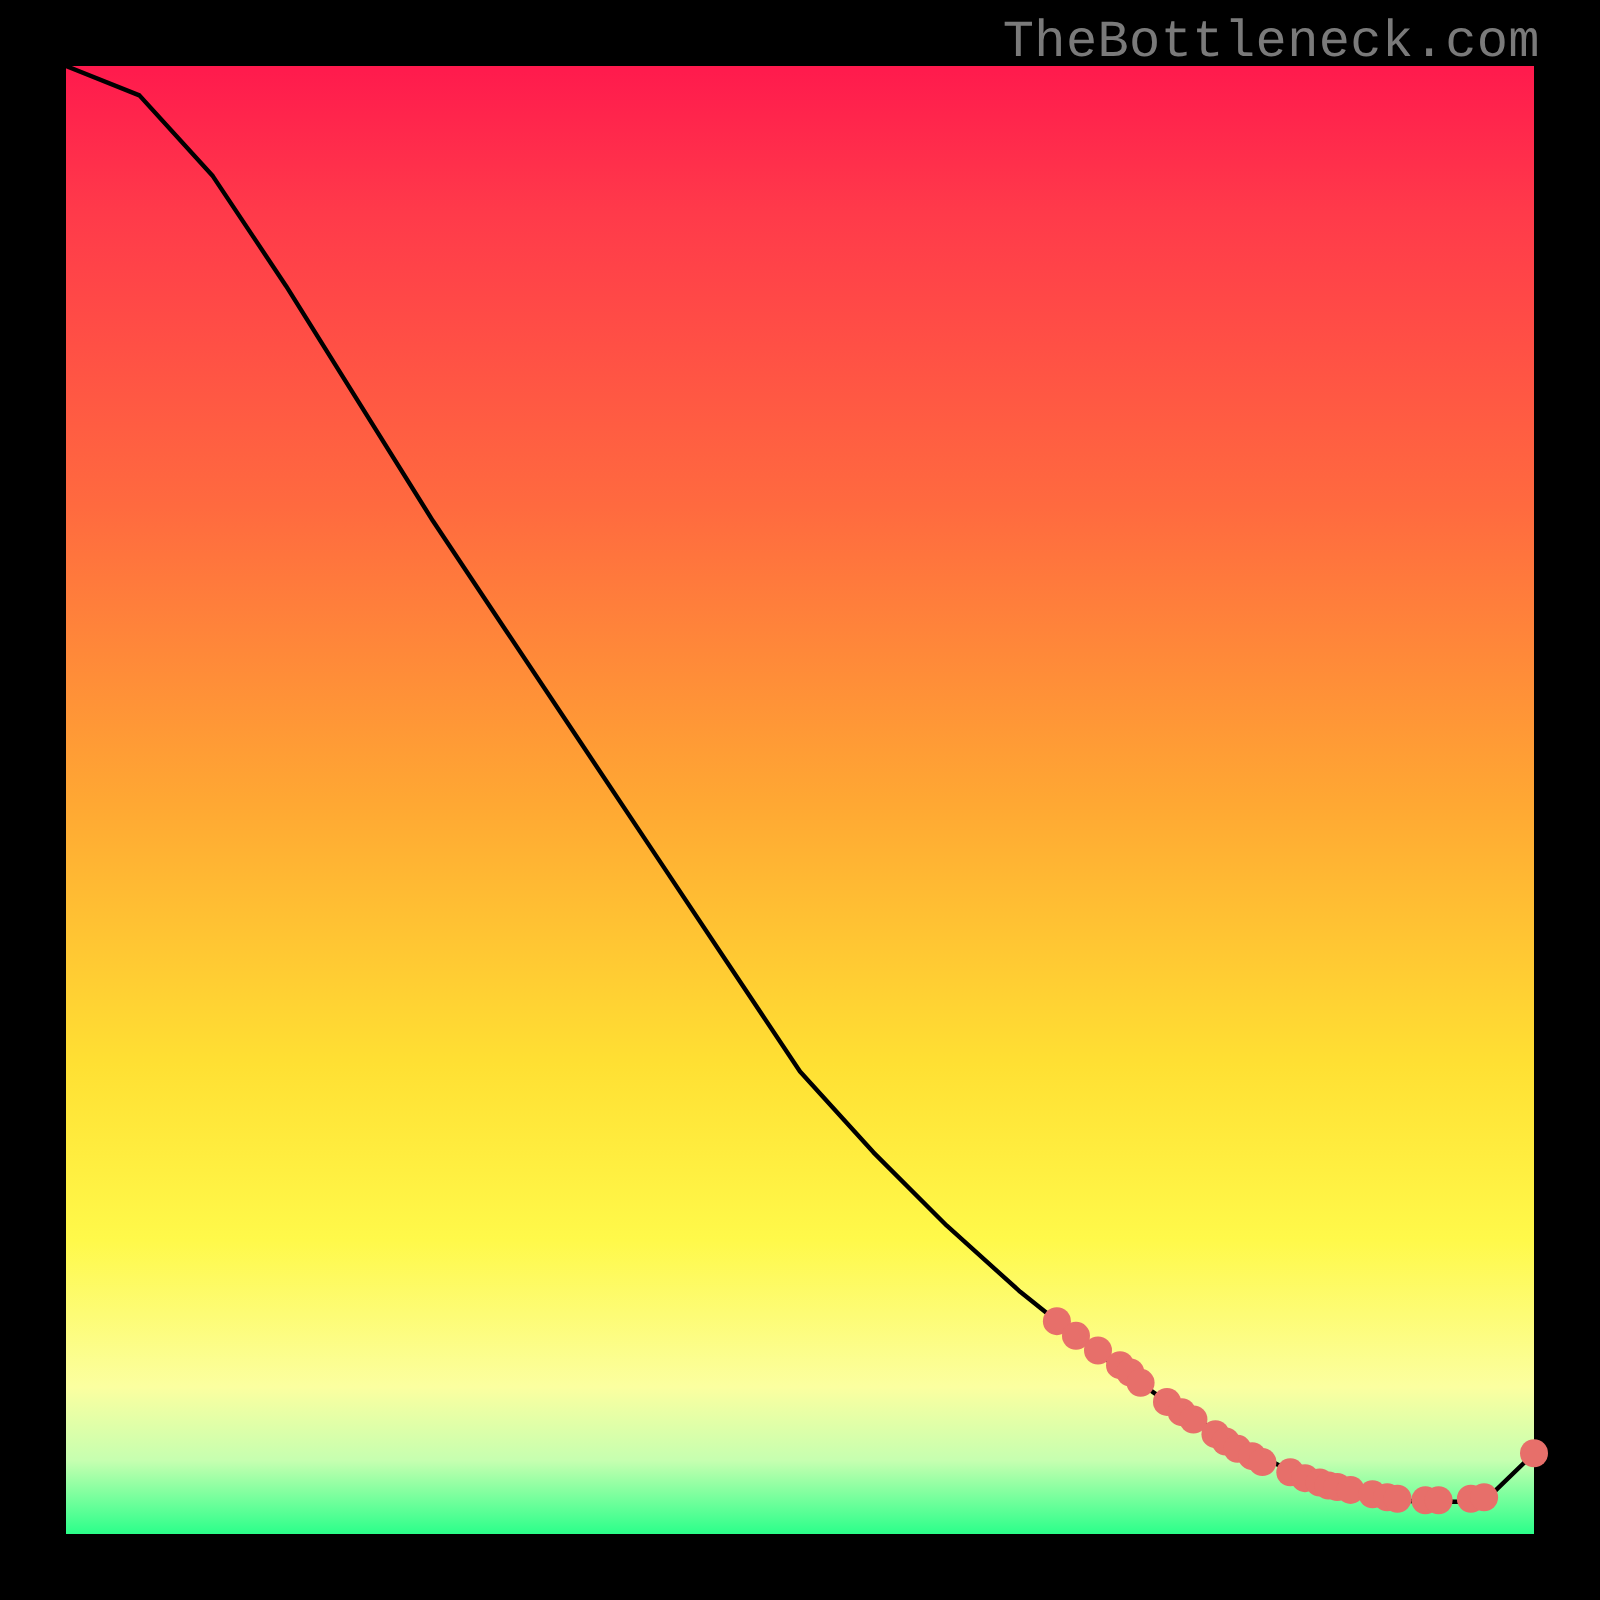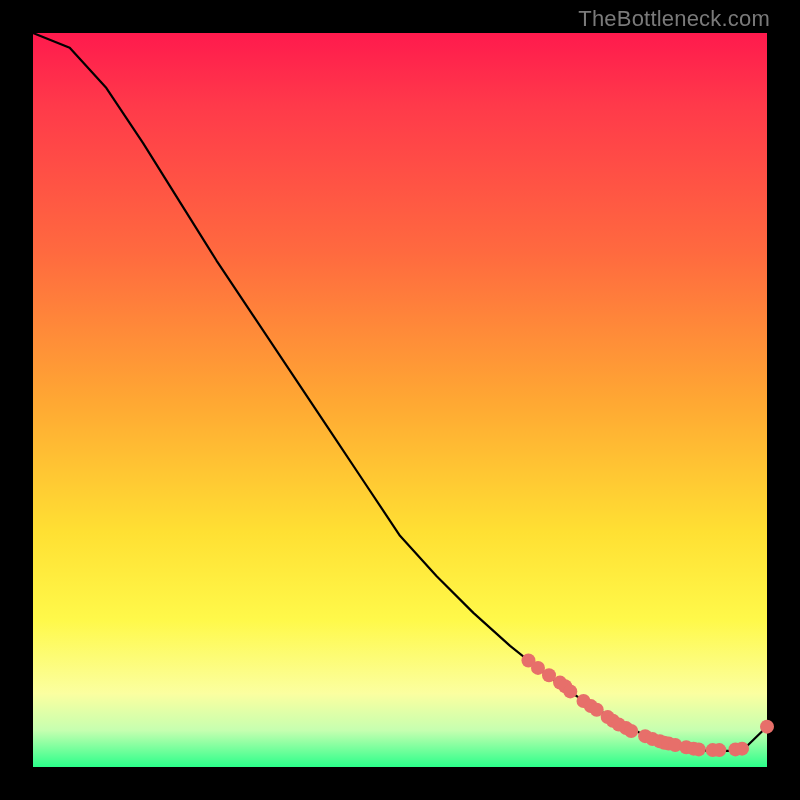--- a/index.html
+++ b/index.html
@@ -35,24 +35,24 @@
       #fbffa0 90%,
       #c6ffb0 95%,
       #2bff8a 100%
     );
   }
   .watermark {
     position: absolute;
     top: 6px;
     right: 30px;
     color: #7a7a7a;
-    font-size: 22px;
+    font-size: 26px;
     font-weight: 500;
     letter-spacing: 0.2px;
-    font-family: Liberation Sans, sans-serif;
+    font-family: Liberation Mono, monospace;
   }
   svg.curve {
     position: absolute;
     left: 33px;
     top: 33px;
     width: 734px;
     height: 734px;
     overflow: visible;
   }
 </style>

